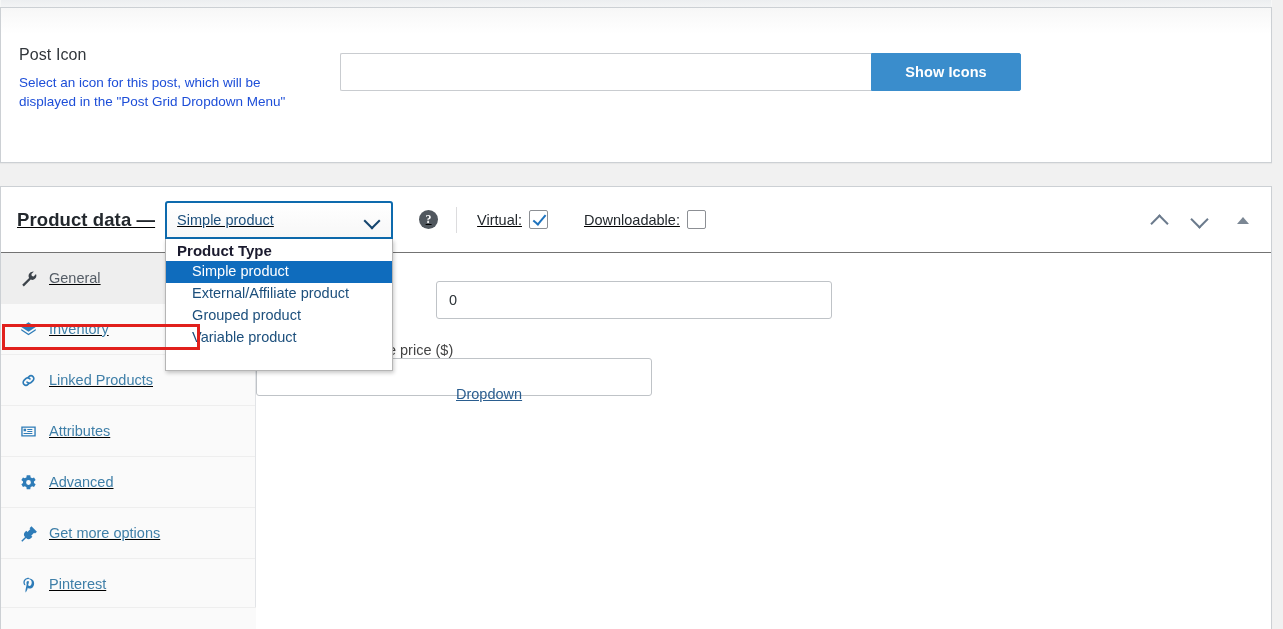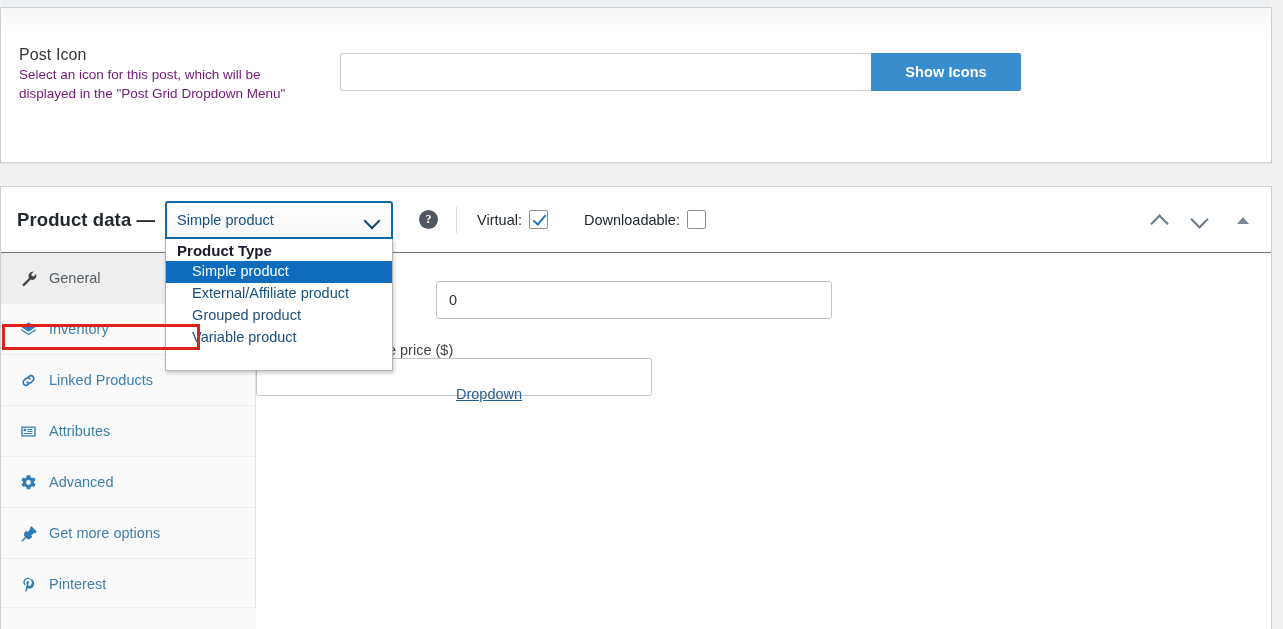--- a/index.html
+++ b/index.html
@@ -28,20 +28,21 @@
     width: 1270px; height: 7px;
     background: linear-gradient(#eceef0, #f3f4f5);
   }
 
   
   .postbox {
     position: absolute;
     background: #fff;
     border: 1px solid #ccd0d4;
     box-shadow: 0 1px 1px rgba(0,0,0,.04);
+    text-decoration: underline;
   }
   #post-icon-panel {
     left: 0; top: 8px;
     width: 1272px; height: 155px;
     border-top: none;
   }
   #post-icon-panel::before {
     content: ""; position: absolute; left: 0; top: 0;
     width: 100%; height: 26px;
     background: linear-gradient(#f7f7f7, #ffffff);
@@ -51,24 +52,24 @@
     position: absolute;
     left: 18px; top: 38px;
     right: 18px;
   }
   .field-label {
     font-size: 16px;
     color: #32373c;
     letter-spacing: .1px;
   }
   .field-desc {
-    margin-top: 1px;
+    margin-top: 9px;
     font-size: 13.5px;
     line-height: 19px;
-    color: #701a75;
+    color: #1d4ed8;
     max-width: 285px;
   }
 
   .icon-input-group {
     position: absolute;
     left: 339px; top: 45px;
     display: flex;
     align-items: flex-start;
   }
   .icon-input {

